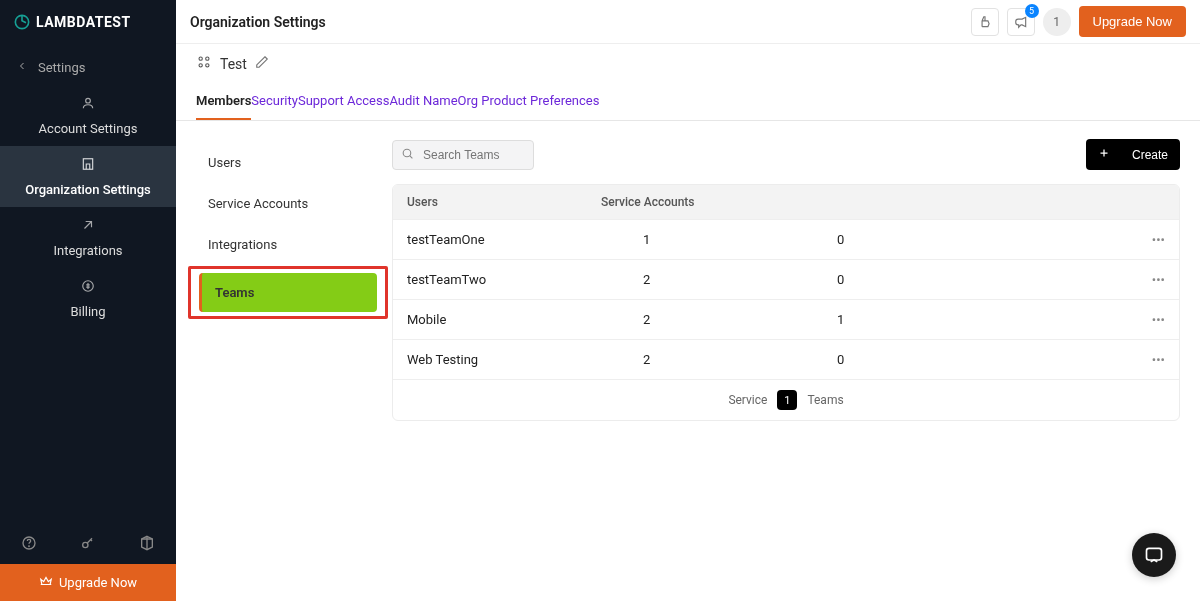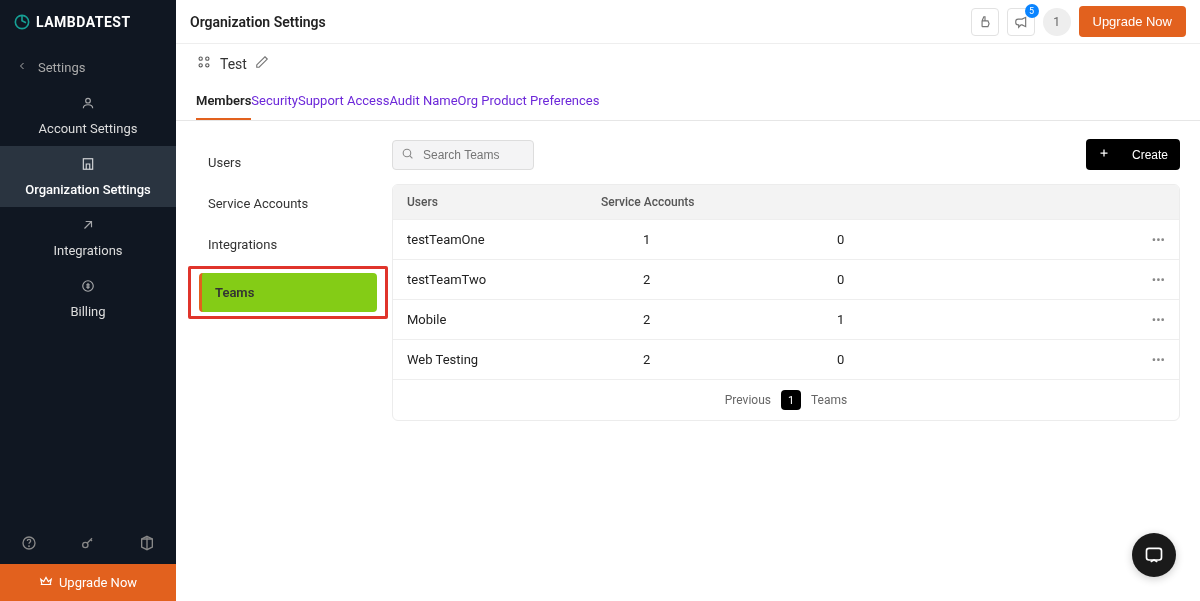--- a/index.html
+++ b/index.html
@@ -244,21 +244,21 @@
           <div class="col-sa">1</div>
           <div class="col-actions">•••</div>
         </div>
         <div class="trow">
           <div class="col-name">Web Testing</div>
           <div class="col-users">2</div>
           <div class="col-sa">0</div>
           <div class="col-actions">•••</div>
         </div>
         <div class="pagination">
-          <span style="cursor:pointer;">Previous</span>
+          <span style="cursor:pointer;">Service</span>
           <span class="page-num">1</span>
           <span style="cursor:pointer;">Teams</span>
         </div>
       </div>
     </div>
   </div>
 </main>
 
 <div class="chat-fab">
   <svg width="20" height="20" viewBox="0 0 24 24" fill="none" stroke="#fff" stroke-width="2">

